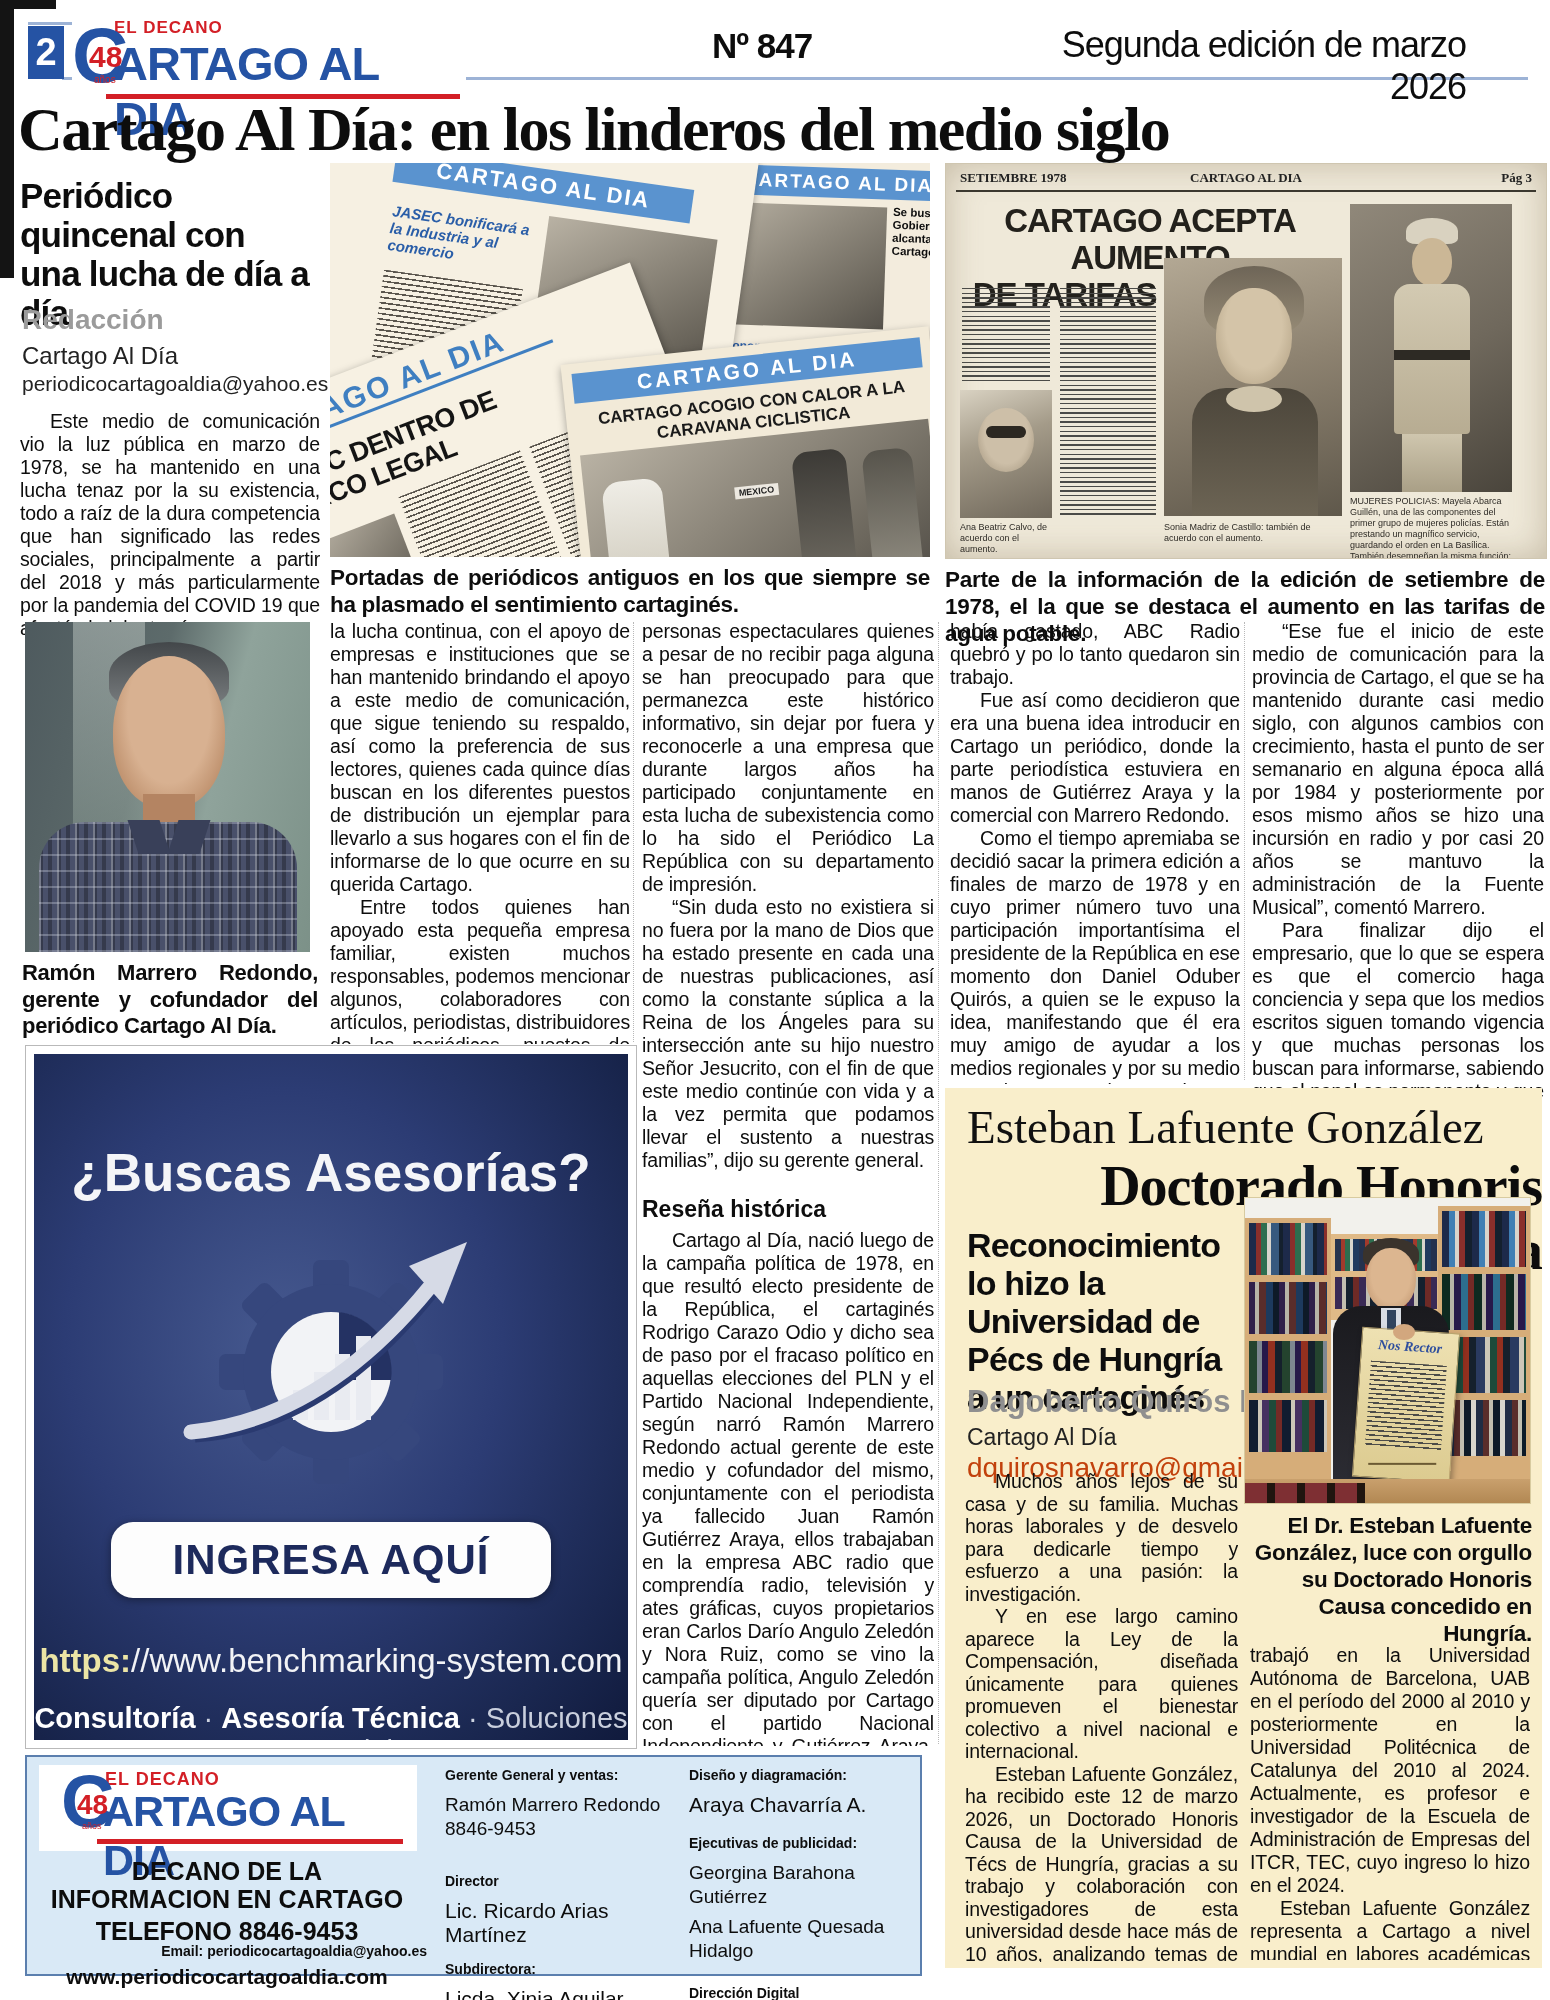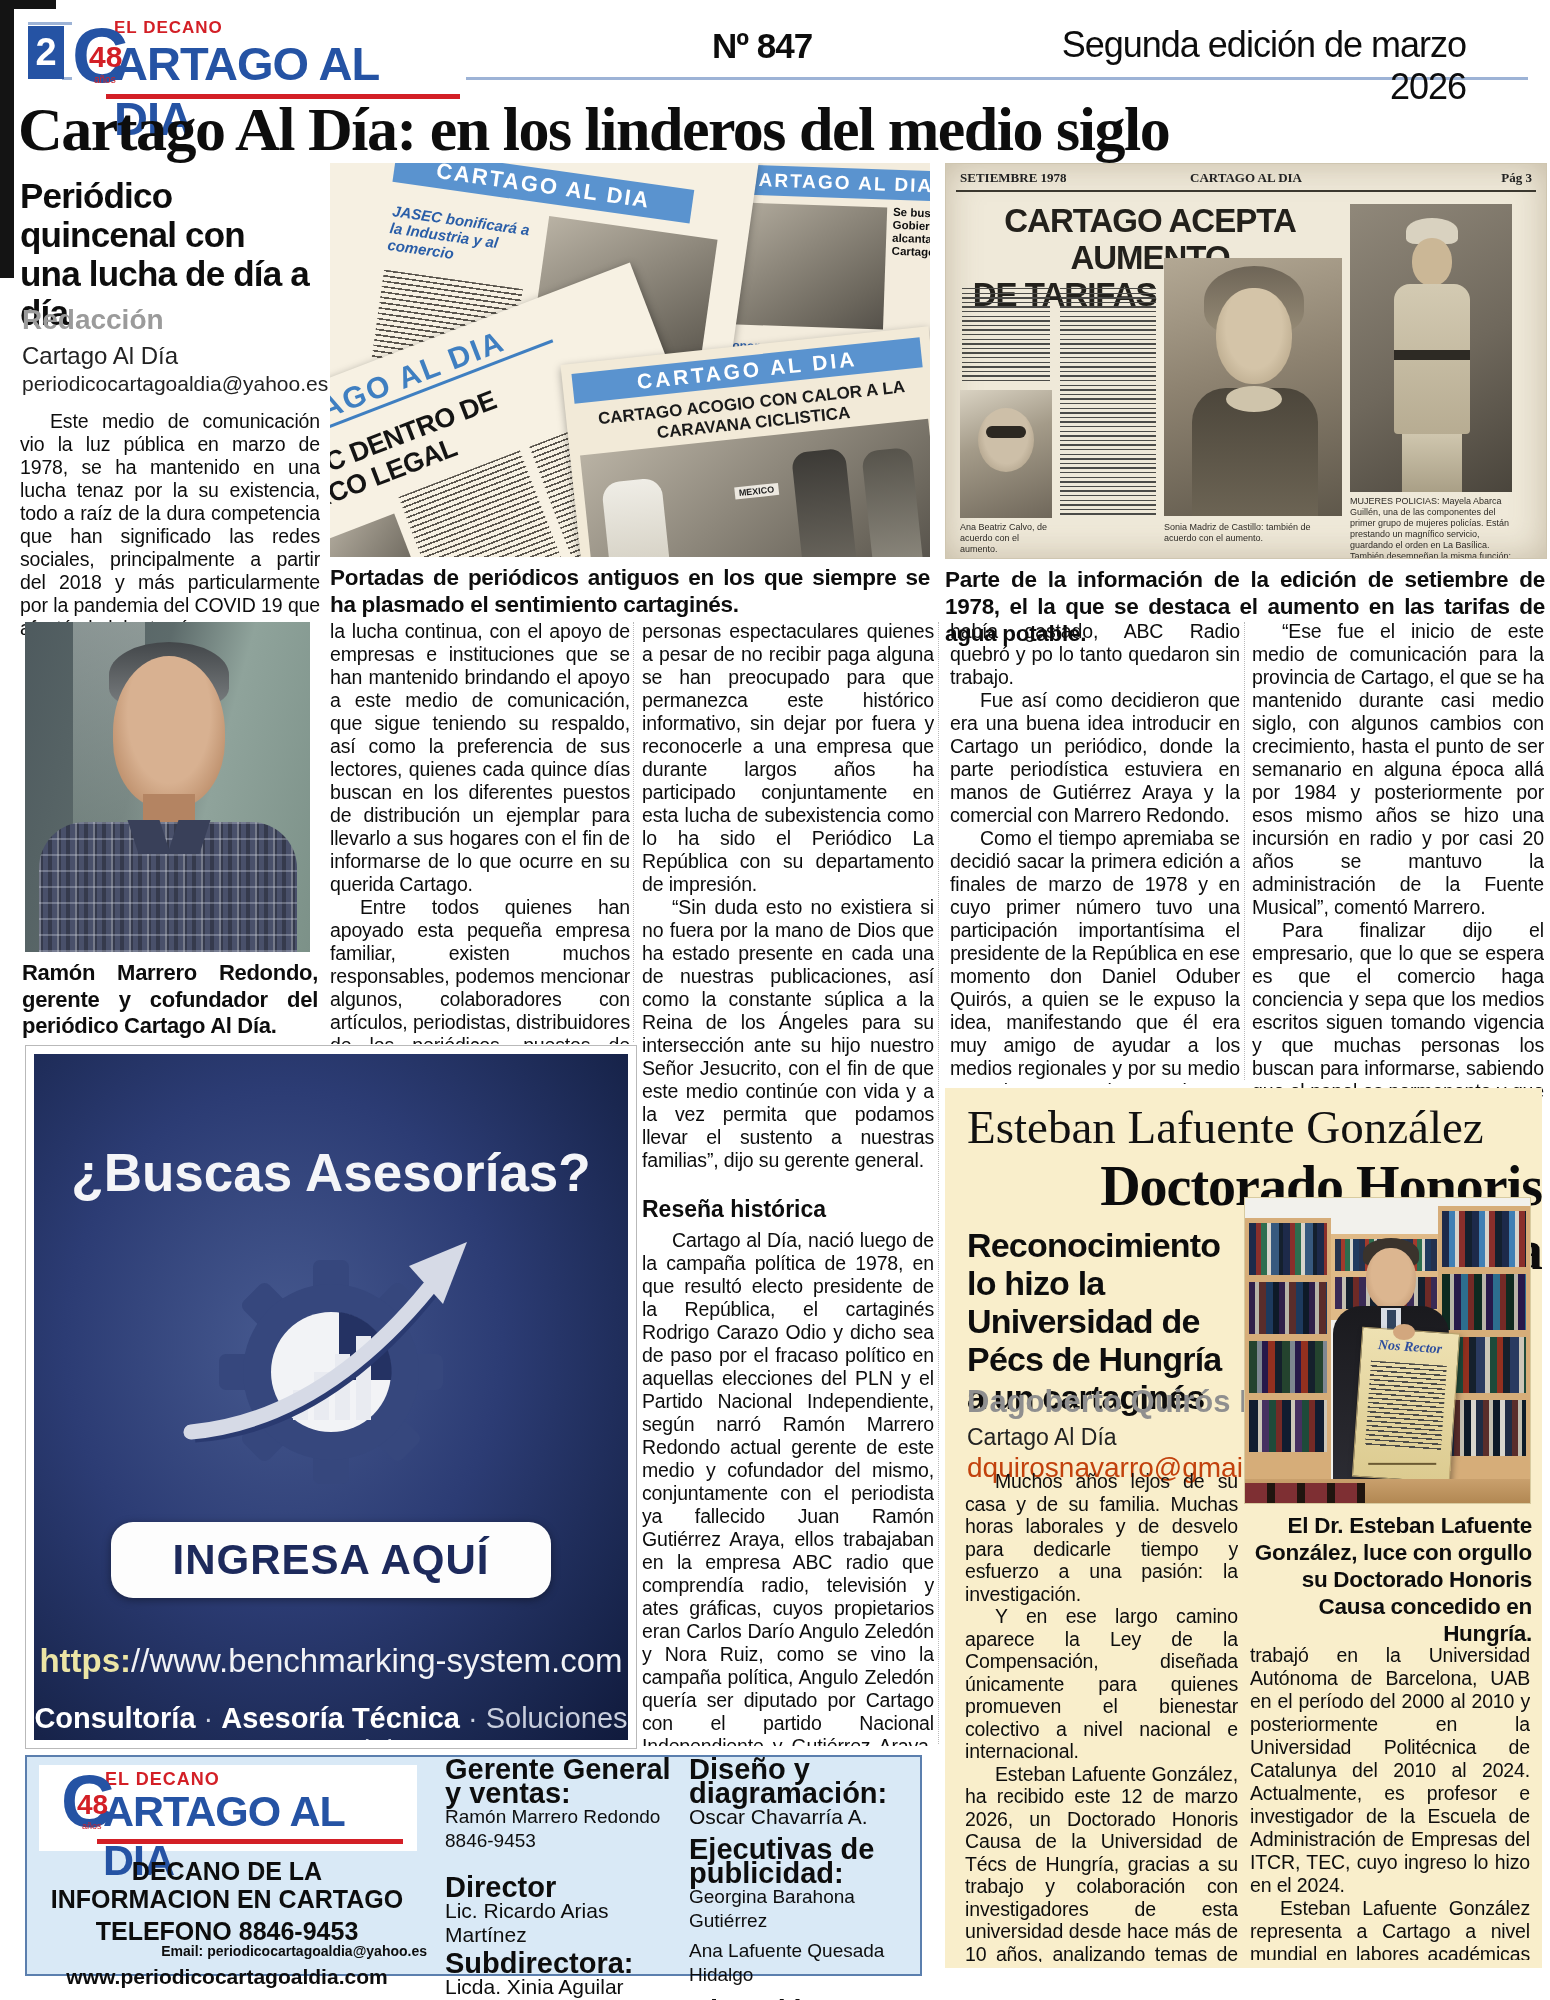--- a/index.html
+++ b/index.html
@@ -10,21 +10,21 @@
   .bt{font-size:19.5px;line-height:23px;text-align:justify;letter-spacing:-0.15px;}
   .indent{text-indent:30px;}
   .cap{font-weight:bold;font-size:22px;line-height:26.5px;text-align:justify;letter-spacing:-0.3px;}
   .kick{font-weight:bold;font-size:35px;line-height:39px;letter-spacing:-0.8px;}
   .headline{font-family:"Liberation Serif",serif;font-weight:bold;font-size:62px;letter-spacing:-1.5px;white-space:nowrap;}
   .sep{border-left:1px dotted #b9b9b9;width:0;}
   .fl{background:repeating-linear-gradient(to bottom,#5a554d 0,#5a554d 1.6px,transparent 1.6px,transparent 5.4px);}
   .flb{background:repeating-linear-gradient(to bottom,#4b4b48 0,#4b4b48 1.4px,transparent 1.4px,transparent 4.6px);}
   .gphoto{background:linear-gradient(145deg,#b9b2a4 0%,#8d877b 45%,#6b665c 80%,#55514a 100%);}
   .blueline{background:#9db3d6;height:3px;}
-  .sh{font-weight:bold;font-size:29px;line-height:24px;}
+  .sh{font-weight:bold;font-size:14px;line-height:36px;}
   .sl{font-size:21px;line-height:24px;}
   .tinycap{font-size:9px;line-height:11px;color:#2e2b26;}
   .mast{background:#5a93cf;color:#fff;font-weight:bold;letter-spacing:2px;}
   .serif{font-family:"Liberation Serif",serif;text-align:right;}
 </style>
 </head>
 <body>
 
 <div class="page">
 
@@ -306,21 +306,21 @@
       <div class="sh">Gerente General y ventas:</div>
       <div class="sl" style="font-size:19px;">Ramón Marrero Redondo 8846-9453</div>
       <div class="sh" style="margin-top:22px;">Director</div>
       <div class="sl">Lic. Ricardo Arias Martínez</div>
       <div class="sh" style="margin-top:4px;">Subdirectora:</div>
       <div class="sl">Licda. Xinia Aguilar Ramírez,</div>
 
     </div>
     <div class="abs" style="left:662px;top:0;width:228px;">
       <div class="sh">Diseño y diagramación:</div>
-      <div class="sl">Oscar Chavarría A.</div>
+      <div class="sl">Araya Chavarría A.</div>
       <div class="sh" style="margin-top:8px;">Ejecutivas de publicidad:</div>
       <div class="sl" style="font-size:19px;">Georgina Barahona Gutiérrez</div>
       <div class="sl" style="font-size:19px;margin-top:6px;">Ana Lafuente Quesada Hidalgo</div>
       <div class="sh" style="margin-top:12px;">Dirección Digital</div>
 
     </div>
   </div>
 
 </div>
 

